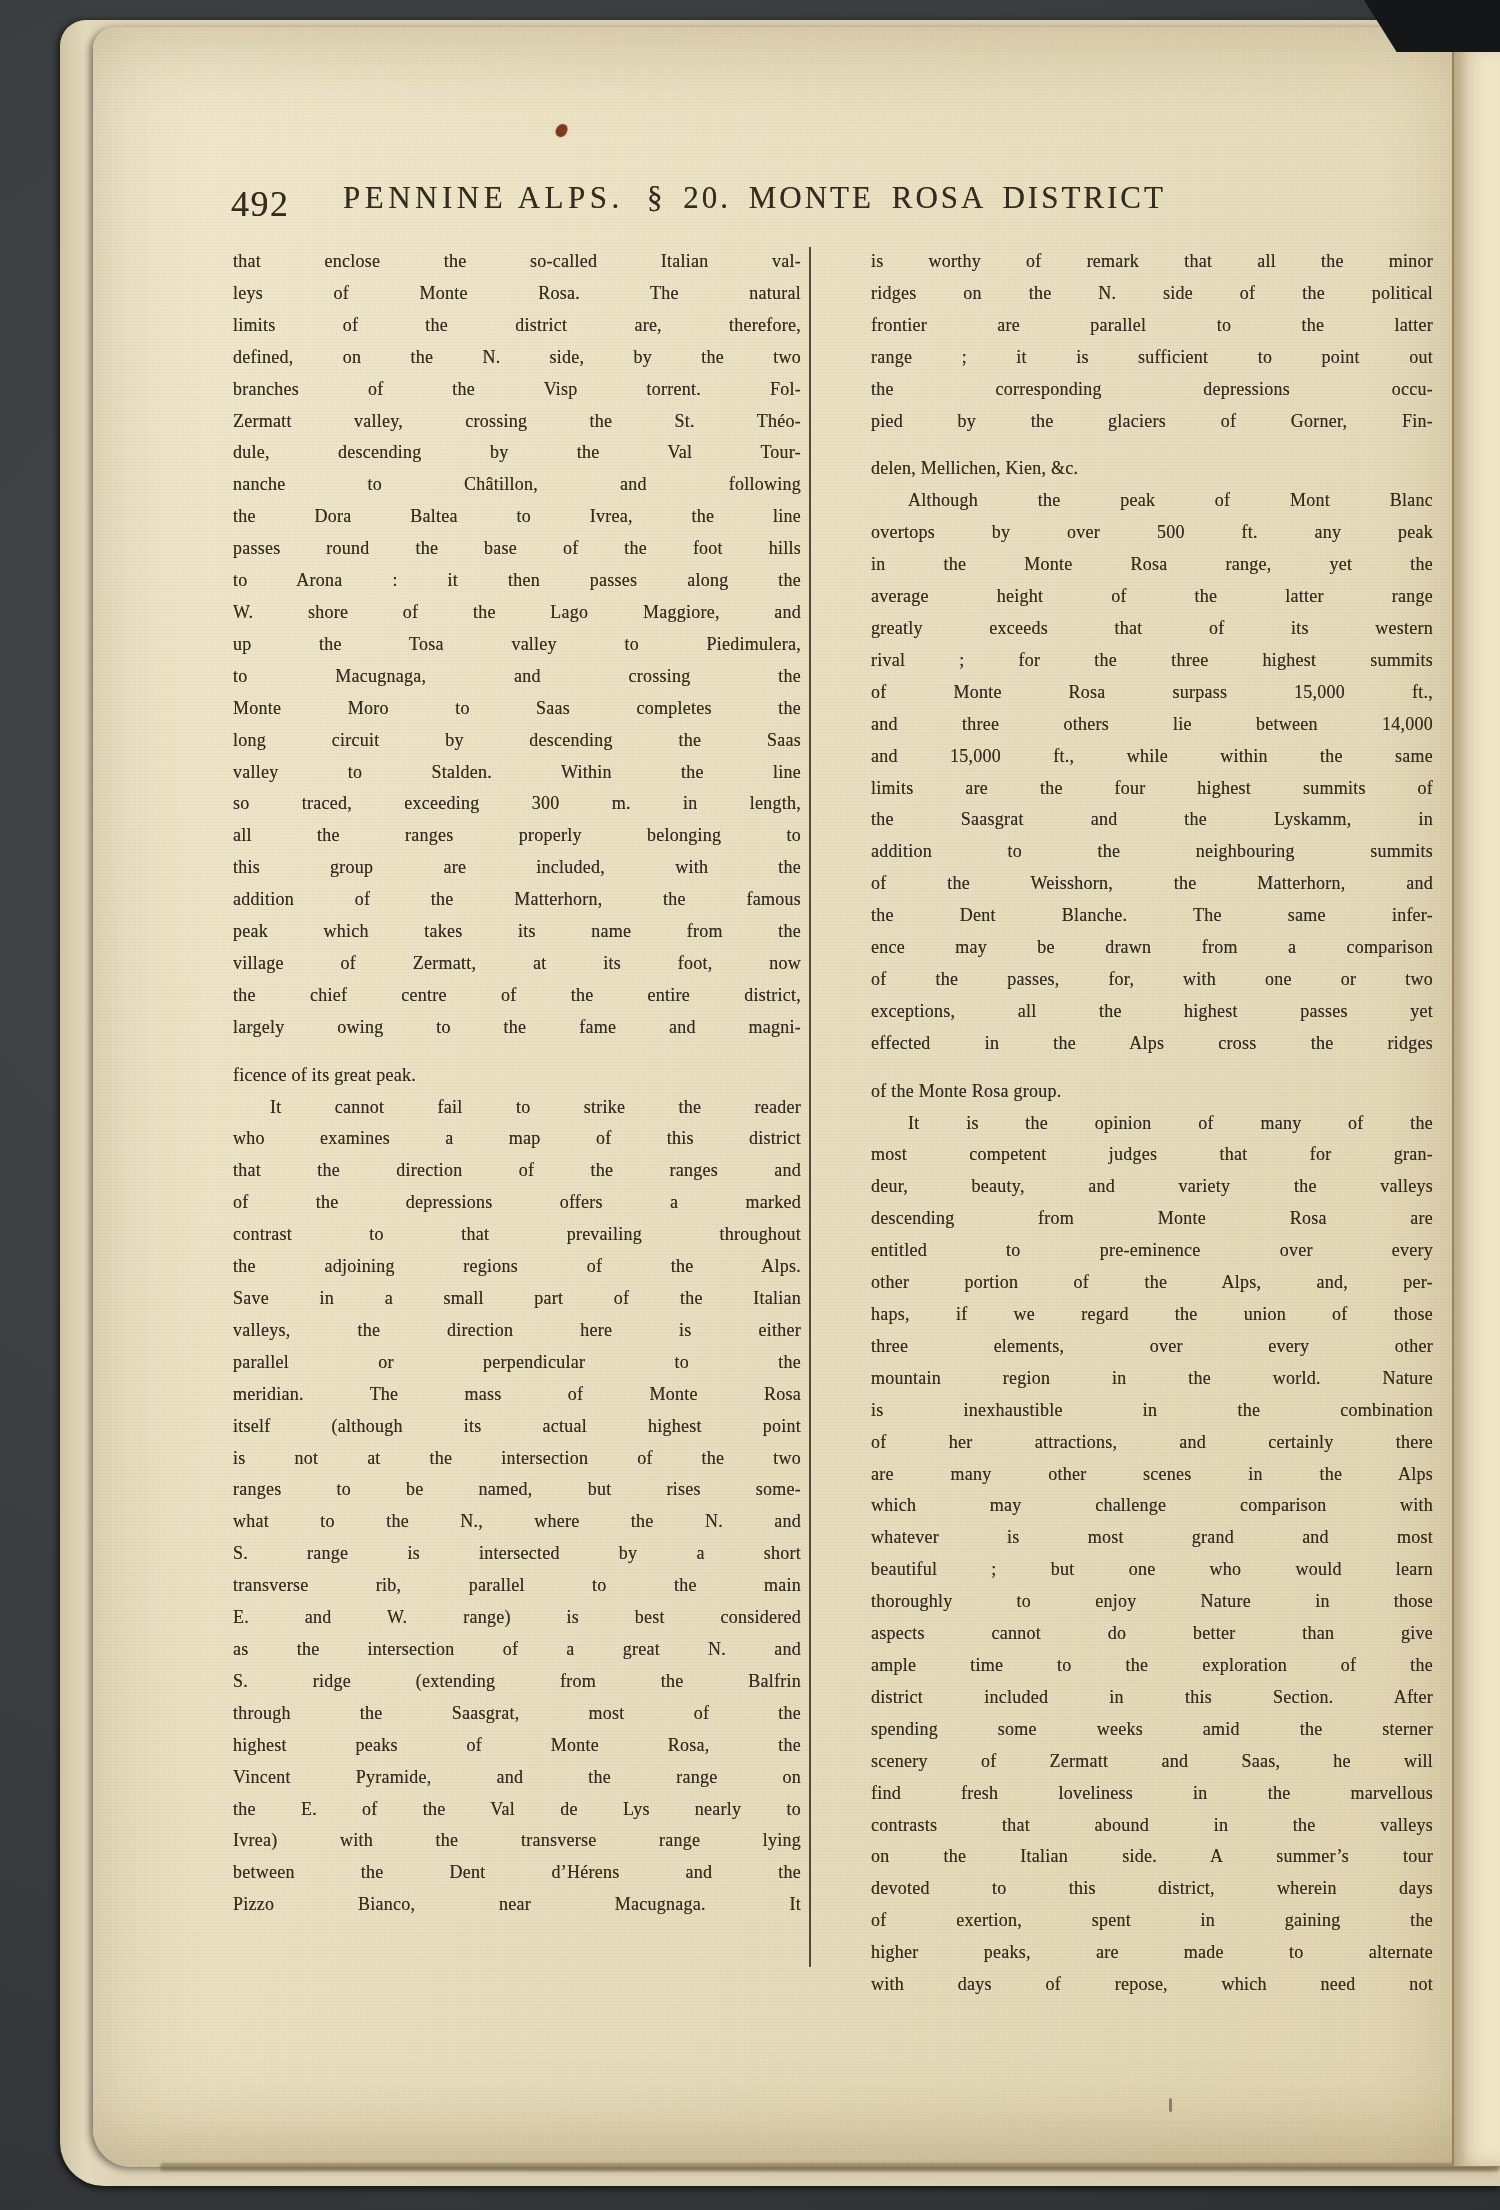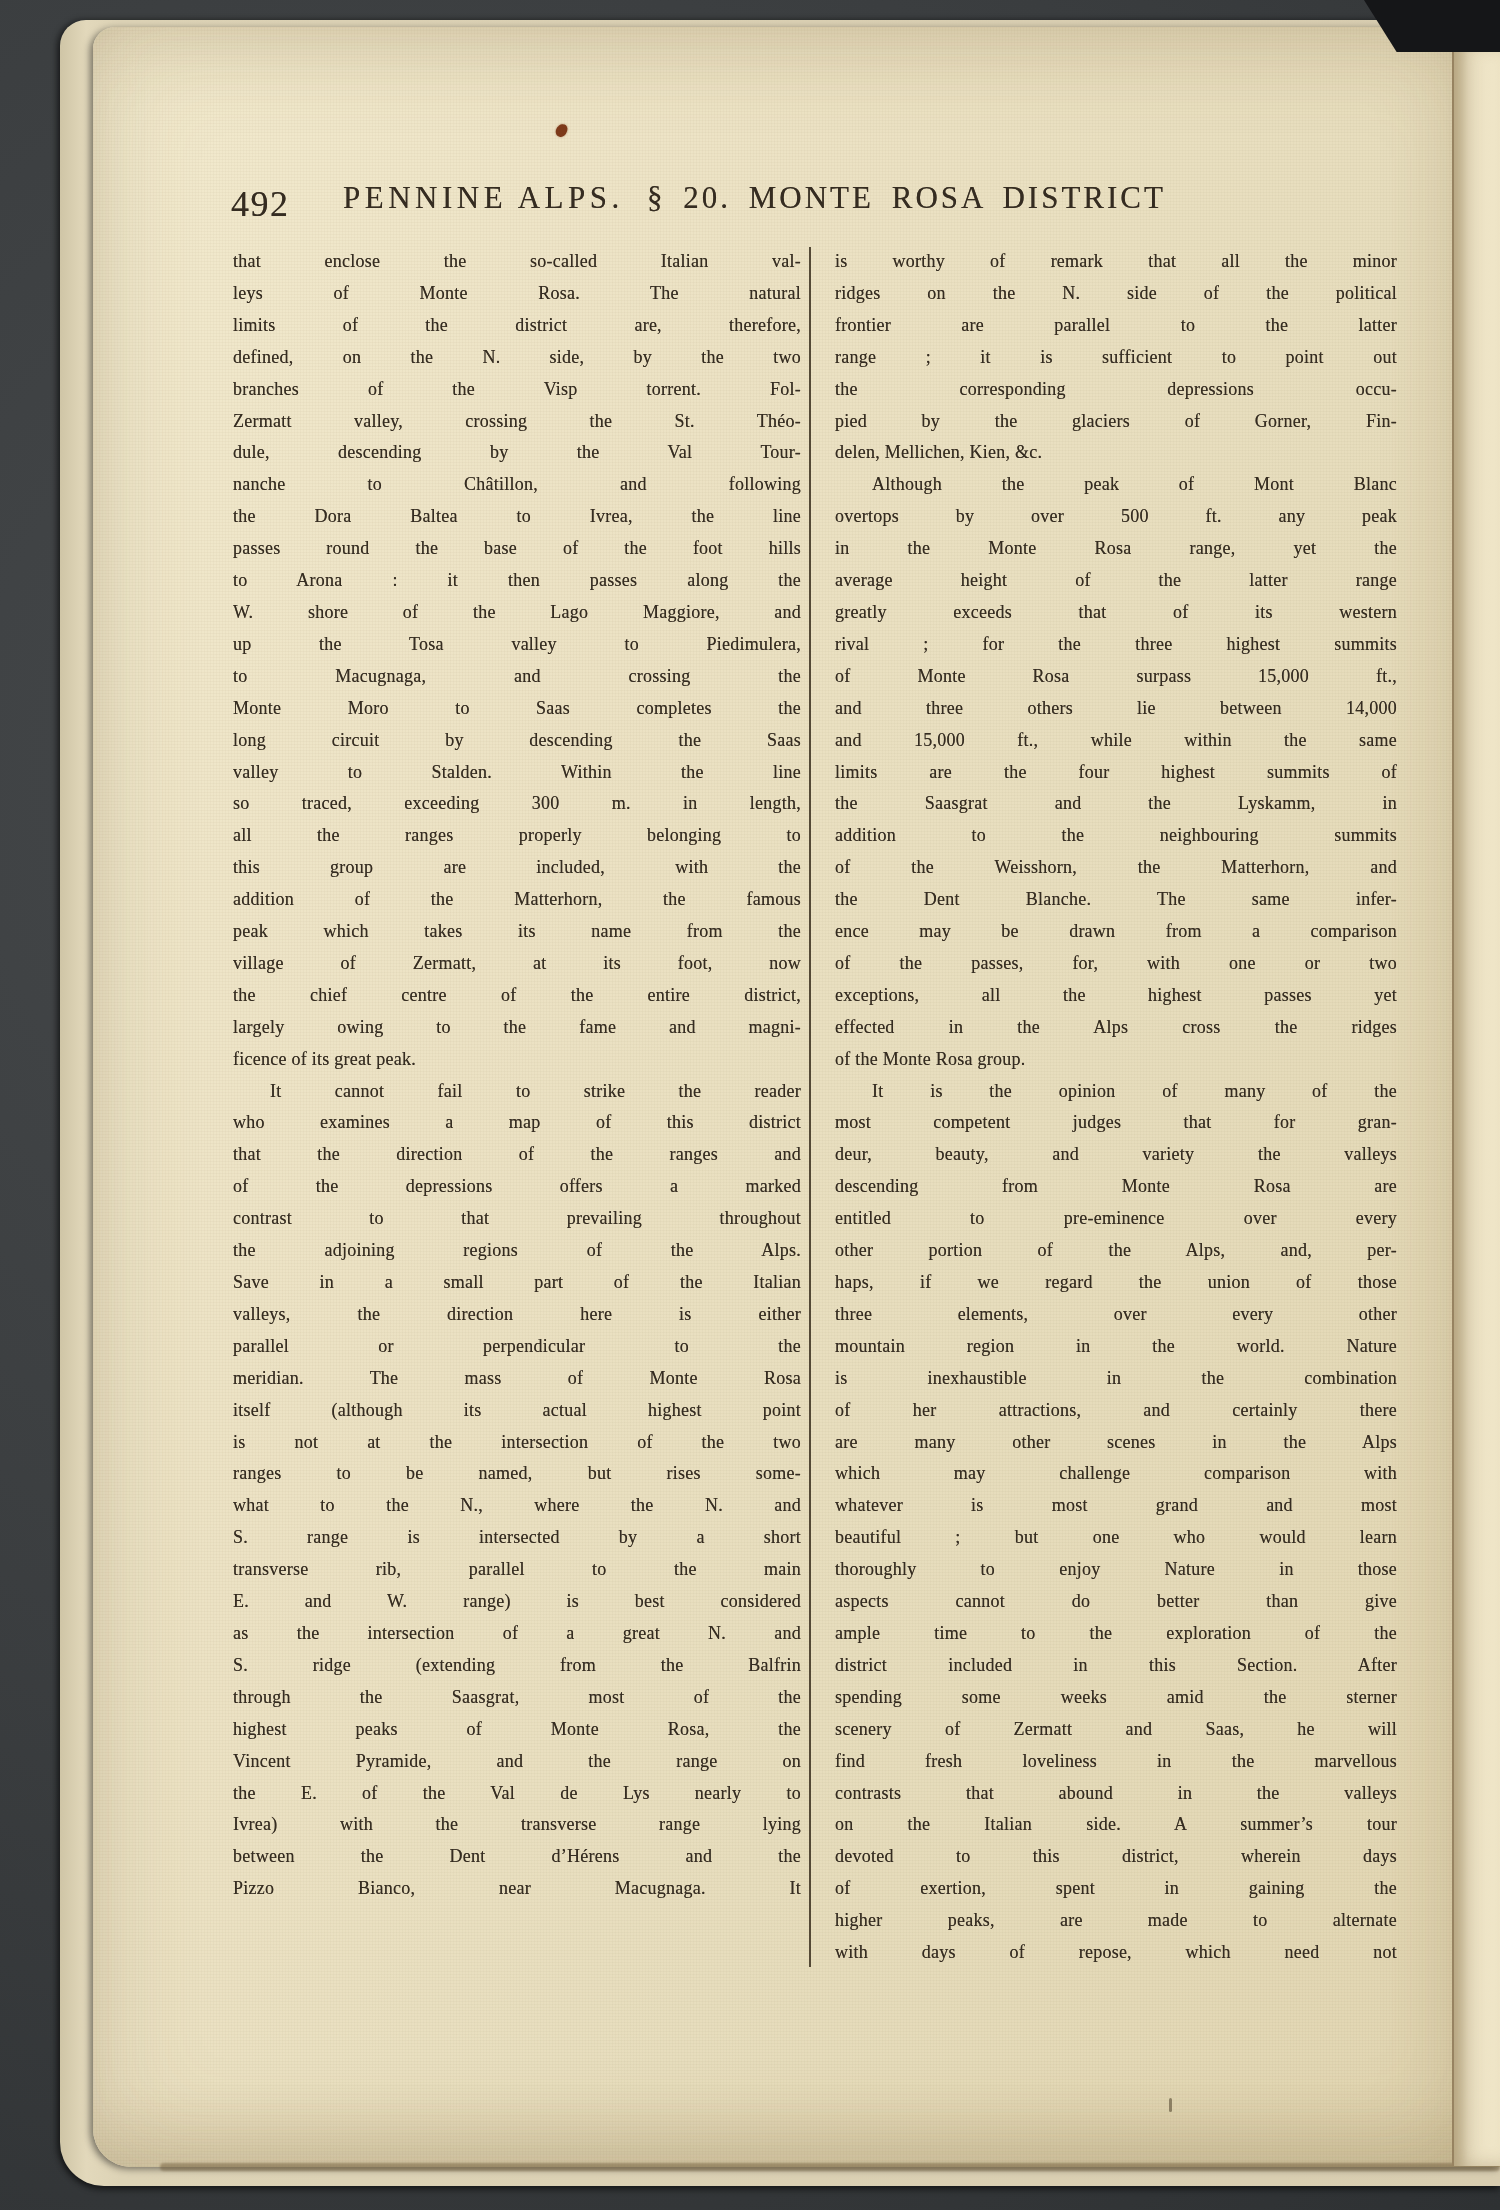--- a/index.html
+++ b/index.html
@@ -54,23 +54,23 @@
   .content{
     position:absolute;inset:0;color:var(--ink,#352c21);
     text-shadow:0 0 .5px rgba(40,32,22,.6);
   }
   .pagenum{left:231px;top:183px;font-size:36px;letter-spacing:1.5px;}
   .htitle{left:343px;top:180px;font-size:31px;letter-spacing:4.5px;}
   .hsection{left:647px;top:180px;font-size:31px;letter-spacing:3px;word-spacing:7px;}
   .divider{left:809px;top:247px;width:2px;height:1720px;background:rgba(58,47,30,.85);}
   .col{position:absolute;top:246px;font-size:18px;line-height:31.9px;}
   .col-left{left:233px;width:568px;}
-  .col-right{left:835px;width:562px;}
+  .col-right{left:871px;width:562px;}
   .line{text-align:justify;text-align-last:justify;letter-spacing:.25px;}
-  .line.pend{text-align-last:left;}
+  .line.pend{text-align-last:left;margin-top:16px;}
   .line.indent{text-indent:37px;}
   .fleck{
     left:556px;top:124px;width:11px;height:13px;
     background:var(--fleck,#7d3a1a);border-radius:60% 40% 55% 45%;
     transform:rotate(15deg);box-shadow:0 0 2px rgba(125,58,26,.6);
   }
   .tickmark{left:1169px;top:2098px;width:3px;height:14px;background:rgba(75,62,40,.55);border-radius:2px;}
 </style>
 </head>
 <body>

